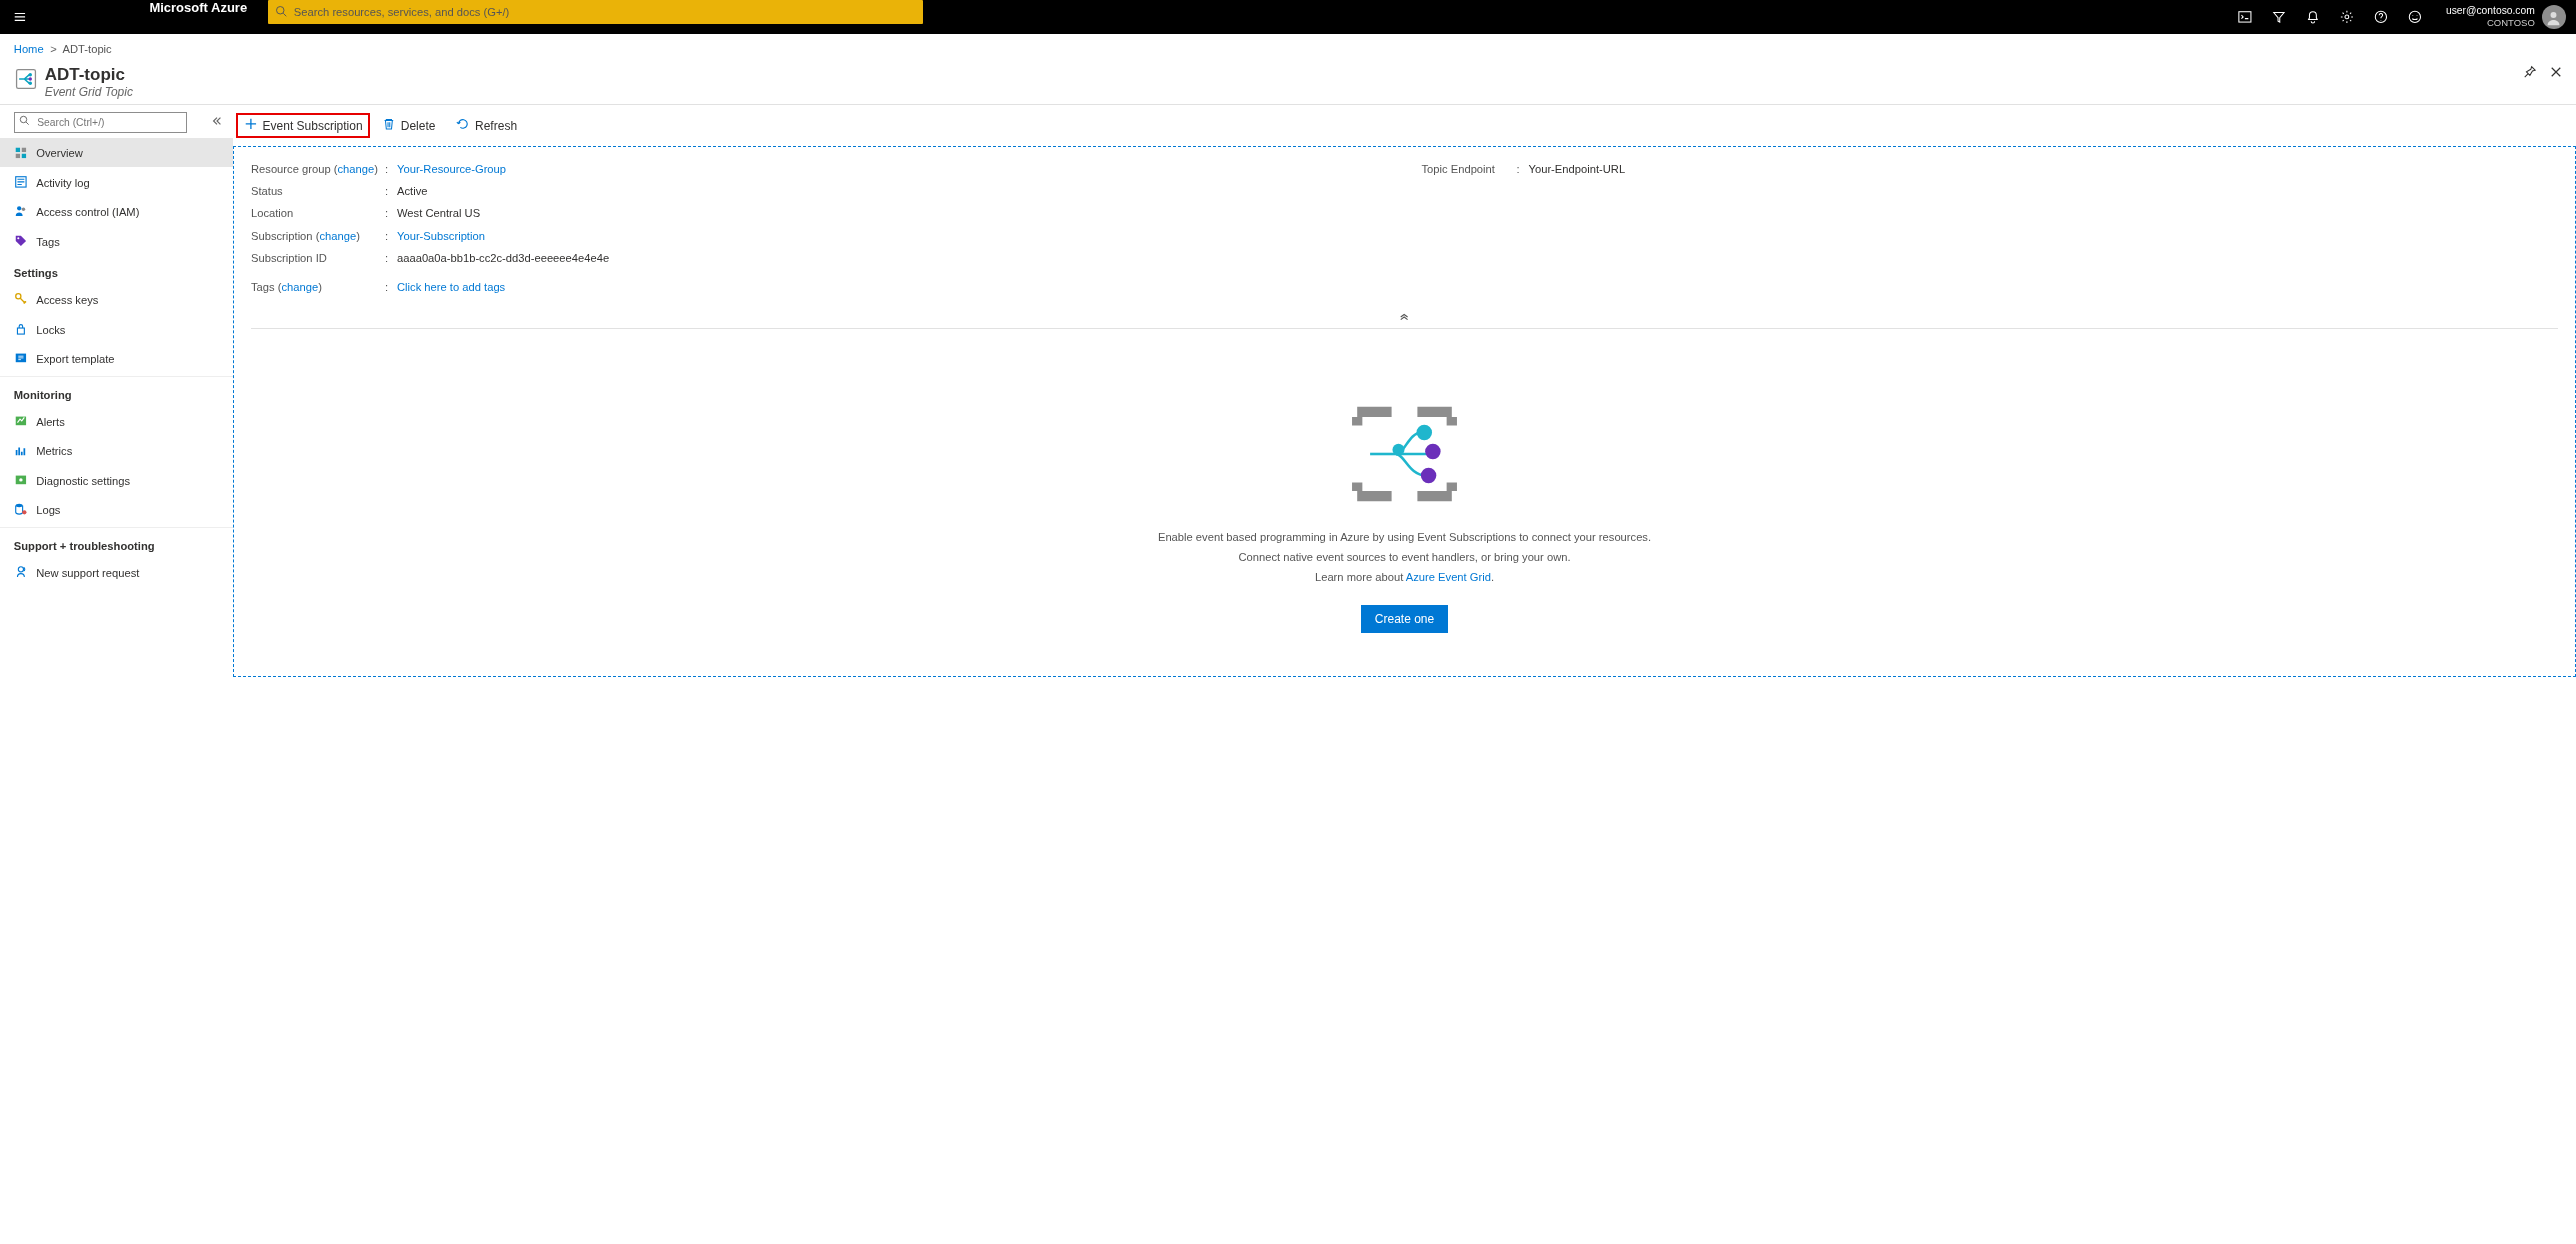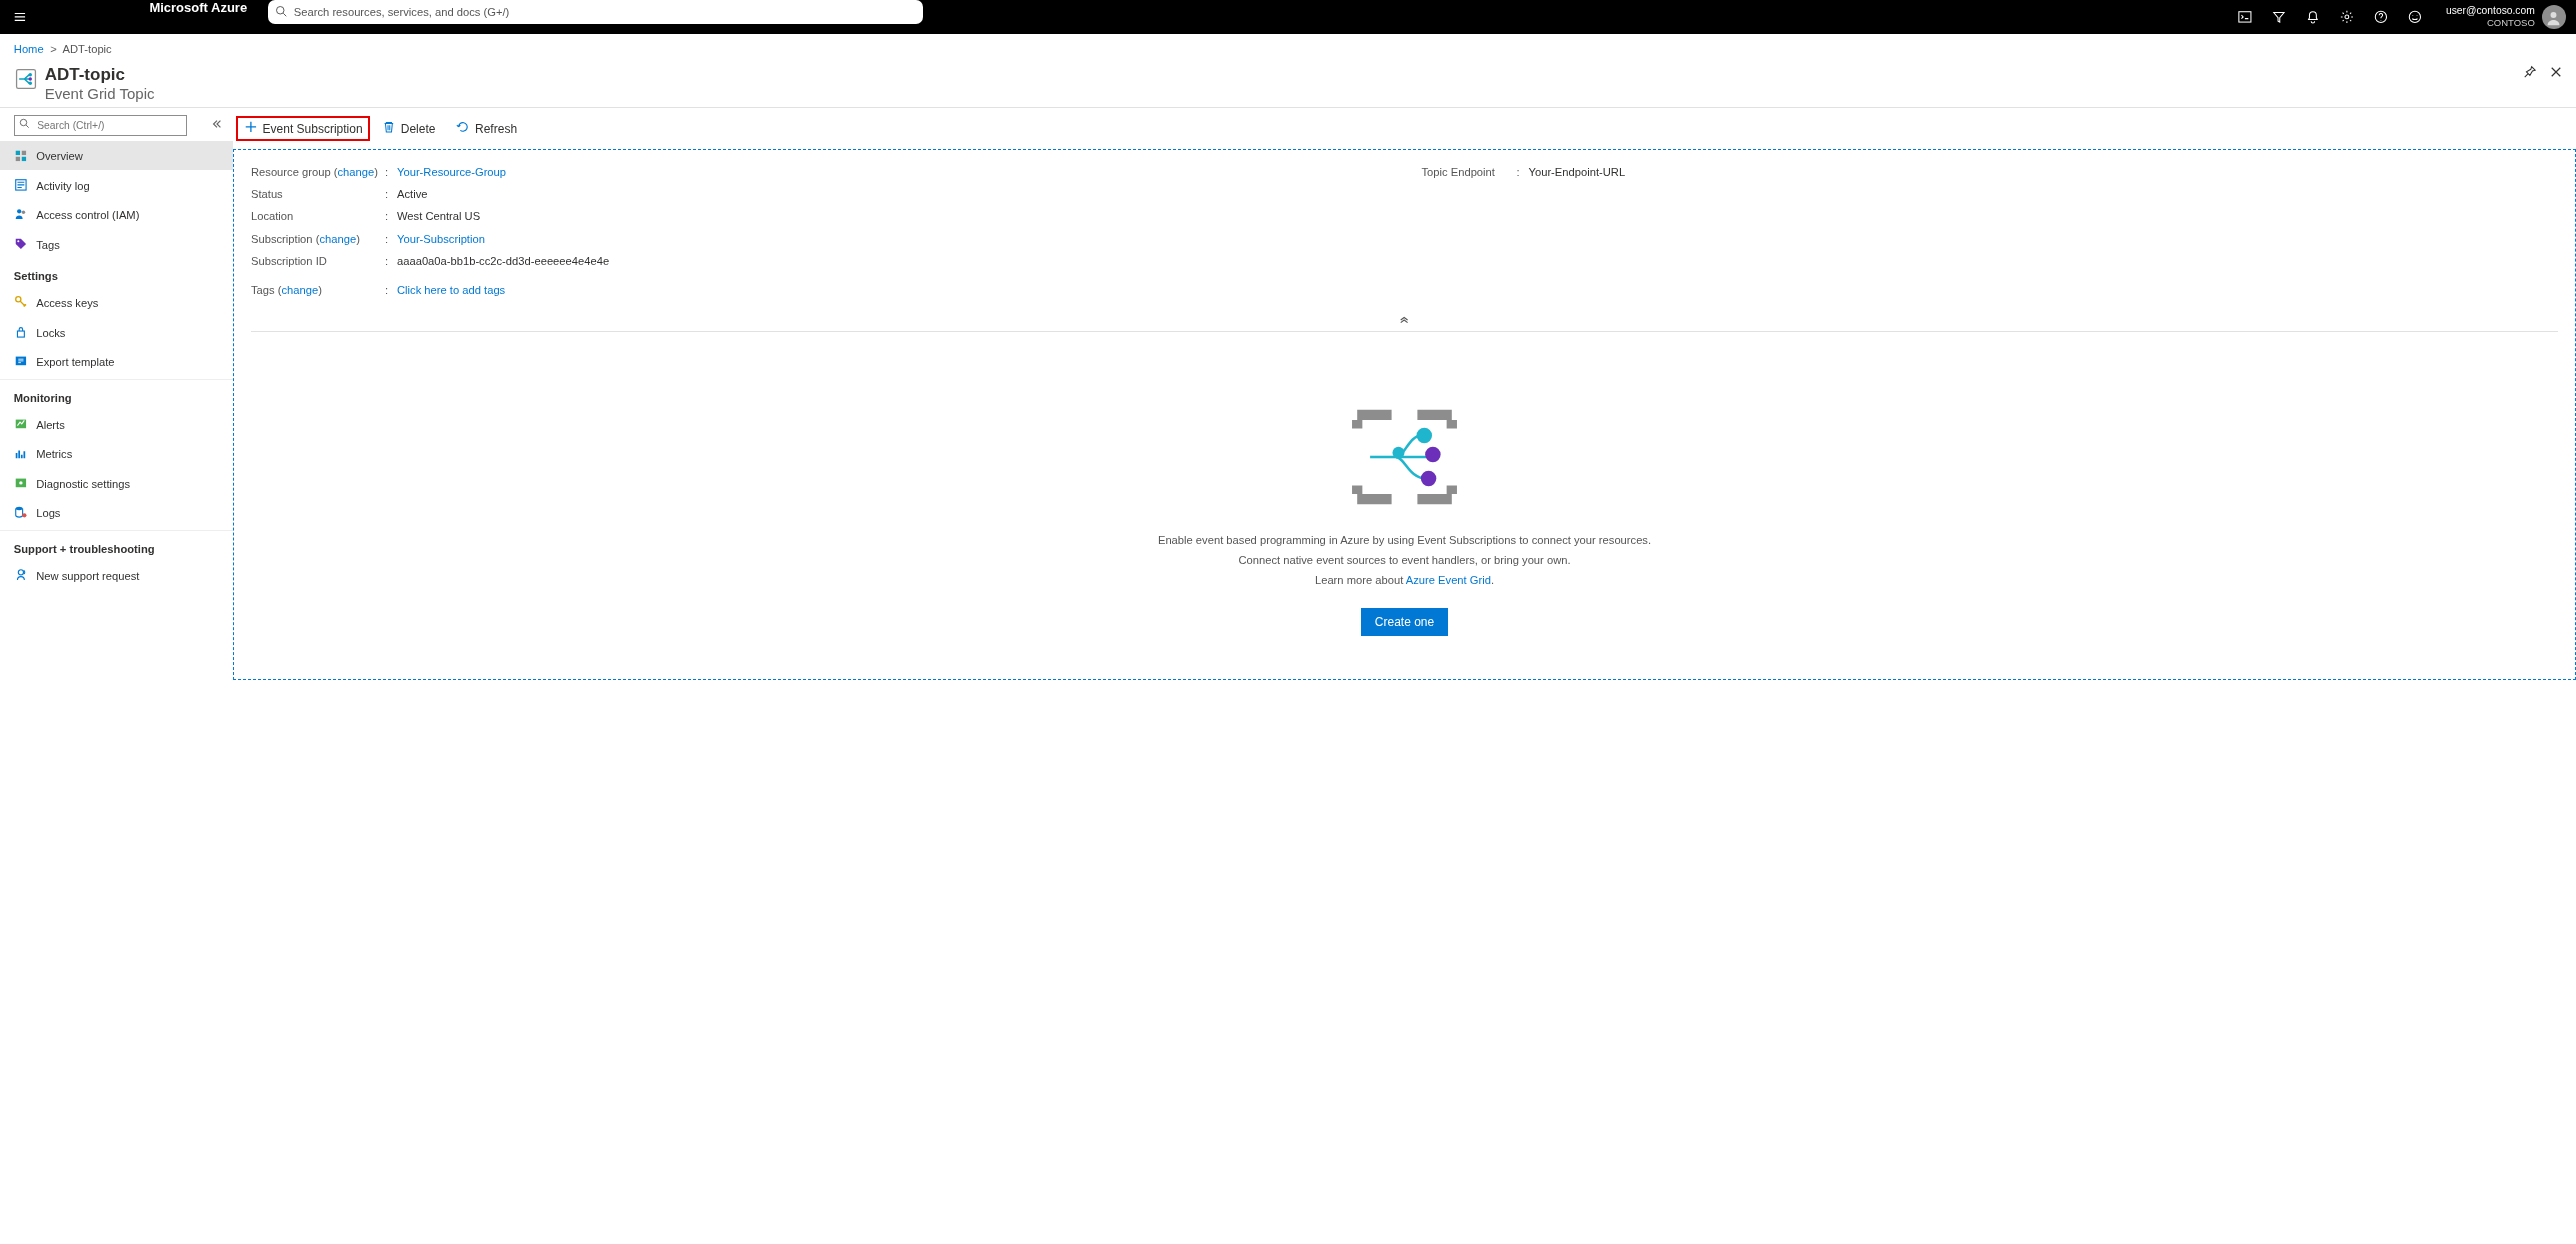--- a/index.html
+++ b/index.html
@@ -3,42 +3,42 @@
 <meta charset="utf-8">
 <style>
   * { box-sizing: border-box; margin: 0; padding: 0; }
   body { font-family: "Segoe UI", -apple-system, sans-serif; font-size: 11.2px; color: #323130; background: #fff; }
   
   
   .topbar { background: #000; height: 34px; display: flex; align-items: flex-start; color: #fff; padding: 0 3.4px; }
   .hamburger { width: 34px; height: 34px; display: flex; align-items: center; justify-content: center; cursor: pointer; }
   .brand { font-size: 13px; font-weight: 600; margin-left: 112px; margin-right: 20.7px; white-space: nowrap; }
   .search-wrap { flex: 1; max-width: 655px; position: relative; }
-  .search-input { width: 100%; height: 24px; background: #ffffff; border: none; border-radius: 7px; padding: 0 8.6px 0 26px; font-size: 11.2px; color: #555; }
+  .search-input { width: 100%; height: 24px; background: #eab308; border: none; border-radius: 1px; padding: 0 8.6px 0 26px; font-size: 11.2px; color: #555; }
   .search-input::placeholder { color: #555; }
   .search-icon { position: absolute; left: 6.9px; top: 5.2px; color: #555; }
   .topbar-right { margin-left: auto; display: flex; align-items: center; gap: 0; }
   .topbar-icon { width: 34px; height: 34px; display: flex; align-items: center; justify-content: center; cursor: pointer; color: #fff; }
   .user-block { display: flex; align-items: center; padding: 0 6.9px 0 13.8px; cursor: pointer; }
   .user-text { text-align: right; line-height: 1.2; margin-right: 6.9px; font-size: 10.3px; }
   .user-tenant { font-size: 9.5px; color: #ccc; }
   .avatar { width: 24px; height: 24px; border-radius: 50%; background: #8e8e8e; display: flex; align-items: center; justify-content: center; }
   
   
   .breadcrumb-row { padding: 8.6px 13.8px 6.9px; font-size: 11.2px; }
   .breadcrumb-row a { color: #0078d4; text-decoration: none; }
   .breadcrumb-sep { color: #666; margin: 0 3.4px; }
   .breadcrumb-current { color: #555; }
   
   
   .resource-header { display: flex; align-items: flex-start; padding: 3.4px 13.8px 5.2px; border-bottom: 0.9px solid #e1e1e1; }
   .resource-icon { width: 24px; height: 24px; margin-right: 6.9px; margin-top: 1.7px; }
   .resource-title-block { flex: 1; }
   .resource-title { font-size: 17px; font-weight: 600; }
-  .resource-subtitle { font-size: 15px; color: #666; }
+  .resource-subtitle { font-size: 12px; color: #666; font-style: italic; }
   .header-actions { display: flex; gap: 13.8px; align-items: center; }
   .header-action { cursor: pointer; color: #323130; }
   
   .body-split { display: flex; }
   
   
   .sidebar { width: 233px; padding-top: 6.9px; flex-shrink: 0; }
   .sidebar-search-row { display: flex; align-items: center; padding: 0 10.3px 5.2px 13.8px; gap: 24px; }
   .sidebar-search { flex: 1; position: relative; }
   .sidebar-search input { width: 100%; height: 20.7px; border: 0.9px solid #8d8d8d; padding: 0 5.2px 0 22.4px; font-size: 10.3px; }

